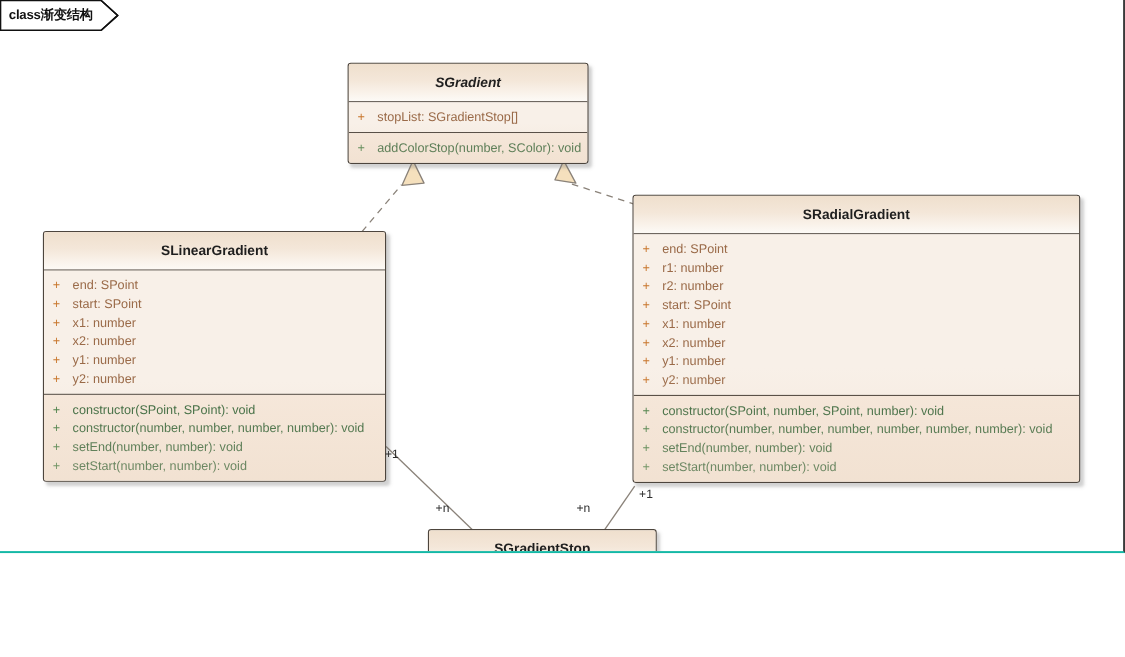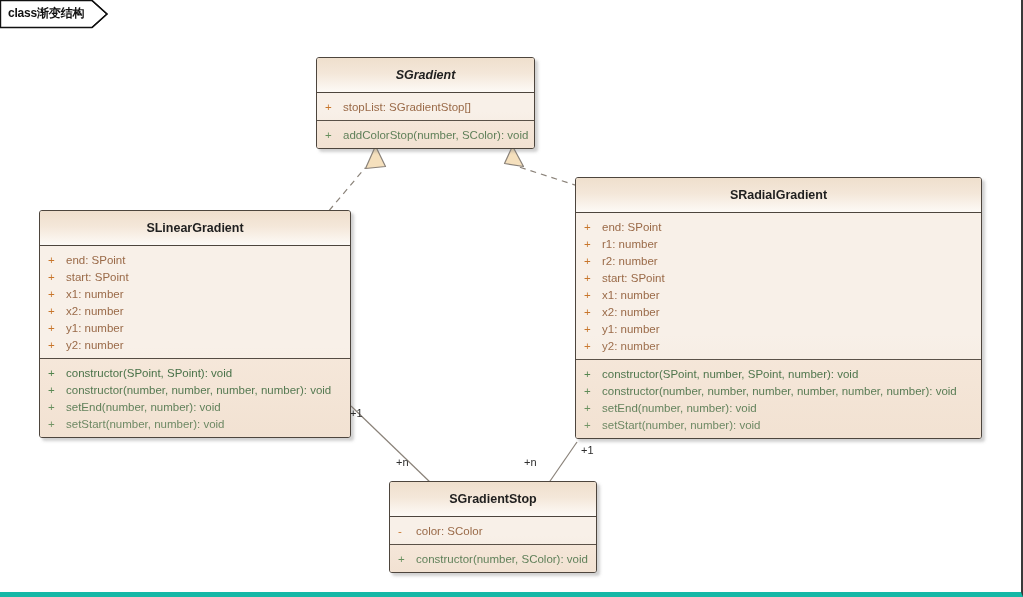--- a/index.html
+++ b/index.html
@@ -8,24 +8,24 @@
     background: #ffffff;
   }
   body {
     font-family: "Liberation Sans", sans-serif;
     -webkit-font-smoothing: antialiased;
   }
 
   #canvas {
     position: relative;
     width: 1023px;
-    height: 597px;
+    height: 503px;
     background: #ffffff;
     border-right: 2px solid #3a3a3a;
-    border-bottom: 5px solid #14b8a6;
+    border-bottom: 2px solid #14b8a6;
     box-sizing: border-box;
     overflow: hidden;
   }
 
   
   #title-tab {
     position: absolute;
     left: 0;
     top: 0;
     height: 27px;

